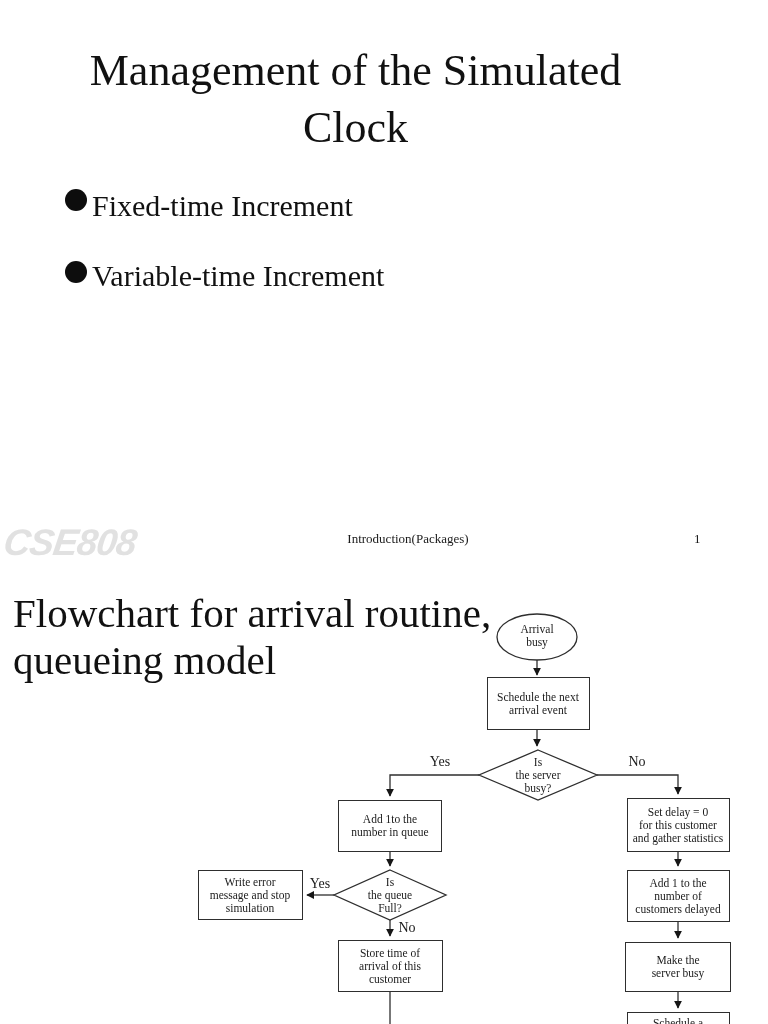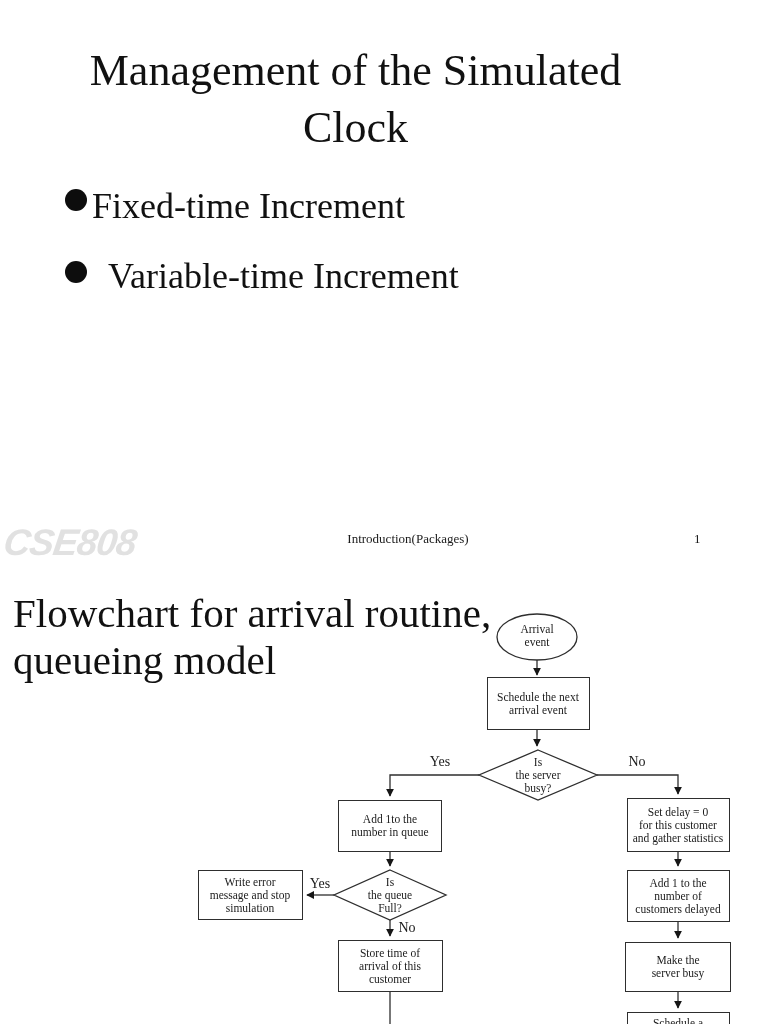--- a/index.html
+++ b/index.html
@@ -2,21 +2,21 @@
 <html><head>
 <meta charset="utf-8">
 <style>
   html,body{margin:0;padding:0;background:#fff;}
   .page{position:relative;width:768px;height:1024px;background:#fff;overflow:hidden;
         font-family:"Liberation Serif", serif;color:#1a1a1a;}
   
   .title{position:absolute;top:42px;left:0;width:711px;text-align:center;
          font-size:44px;line-height:57px;white-space:pre-line;color:#111;}
   .bullet-dot{position:absolute;width:22px;height:22px;border-radius:50%;background:#0d0d0d;}
-  .bullet-label{position:absolute;font-size:36px;line-height:36px;color:#111;}
+  .bullet-label{position:absolute;font-size:30px;line-height:36px;color:#111;}
   .watermark{position:absolute;left:4px;top:522px;font-family:"Liberation Sans",sans-serif;
              font-weight:bold;font-style:italic;font-size:37px;letter-spacing:-1px;
              color:#e1e1e1;transform:skewX(-8deg);}
   .footer-center{position:absolute;top:531px;left:0;width:768px;text-align:center;font-size:13px;padding-left:24px;}
   .page-number{position:absolute;top:531px;left:694px;font-size:13px;}
   
   .heading{position:absolute;left:13px;top:590px;font-size:41px;line-height:47px;
            white-space:pre-line;color:#111;}
   .flow-svg{position:absolute;left:0;top:0;width:768px;height:1024px;pointer-events:none;}
   .box{position:absolute;background:#ffffff;border:1.3px solid #2e2e2e;box-sizing:border-box;}
@@ -32,21 +32,21 @@
 <div class="page">
 
   <section>
     <div class="title">Management of the Simulated
 Clock</div>
 
     <span class="bullet-dot" style="left:65px;top:189px;"></span>
     <div class="bullet-label" style="left:92px;top:188px;">Fixed-time Increment</div>
 
     <span class="bullet-dot" style="left:65px;top:261px;"></span>
-    <div class="bullet-label" style="left:108px;top:258px;">Variable-time Increment</div>
+    <div class="bullet-label" style="left:92px;top:258px;">Variable-time Increment</div>
 
     <div class="watermark">CSE808</div>
     <div class="footer-center">Introduction(Packages)</div>
     <div class="page-number">1</div>
   </section>
 
   <section>
     <div class="heading">Flowchart for arrival routine,
 queueing model</div>
 
@@ -79,21 +79,21 @@
     <div class="box" style="left:487px;top:677px;width:103px;height:53px;"></div>
     <div class="box" style="left:338px;top:800px;width:104px;height:52px;"></div>
     <div class="box" style="left:198px;top:870px;width:105px;height:50px;"></div>
     <div class="box" style="left:338px;top:940px;width:105px;height:52px;"></div>
     <div class="box" style="left:627px;top:798px;width:103px;height:54px;"></div>
     <div class="box" style="left:627px;top:870px;width:103px;height:52px;"></div>
     <div class="box" style="left:625px;top:942px;width:106px;height:50px;"></div>
     <div class="box" style="left:627px;top:1012px;width:103px;height:40px;"></div>
 
     <div class="nlabel" style="left:537px;top:636px;">Arrival
-event</div>
+busy</div>
     <div class="nlabel" style="left:538px;top:704px;">Schedule the next
 arrival event</div>
     <div class="nlabel" style="left:538px;top:775px;">Is
 the server
 busy?</div>
     <div class="nlabel" style="left:390px;top:826px;">Add 1to the
 number in queue</div>
     <div class="nlabel" style="left:390px;top:895px;">Is
 the queue
 Full?</div>

